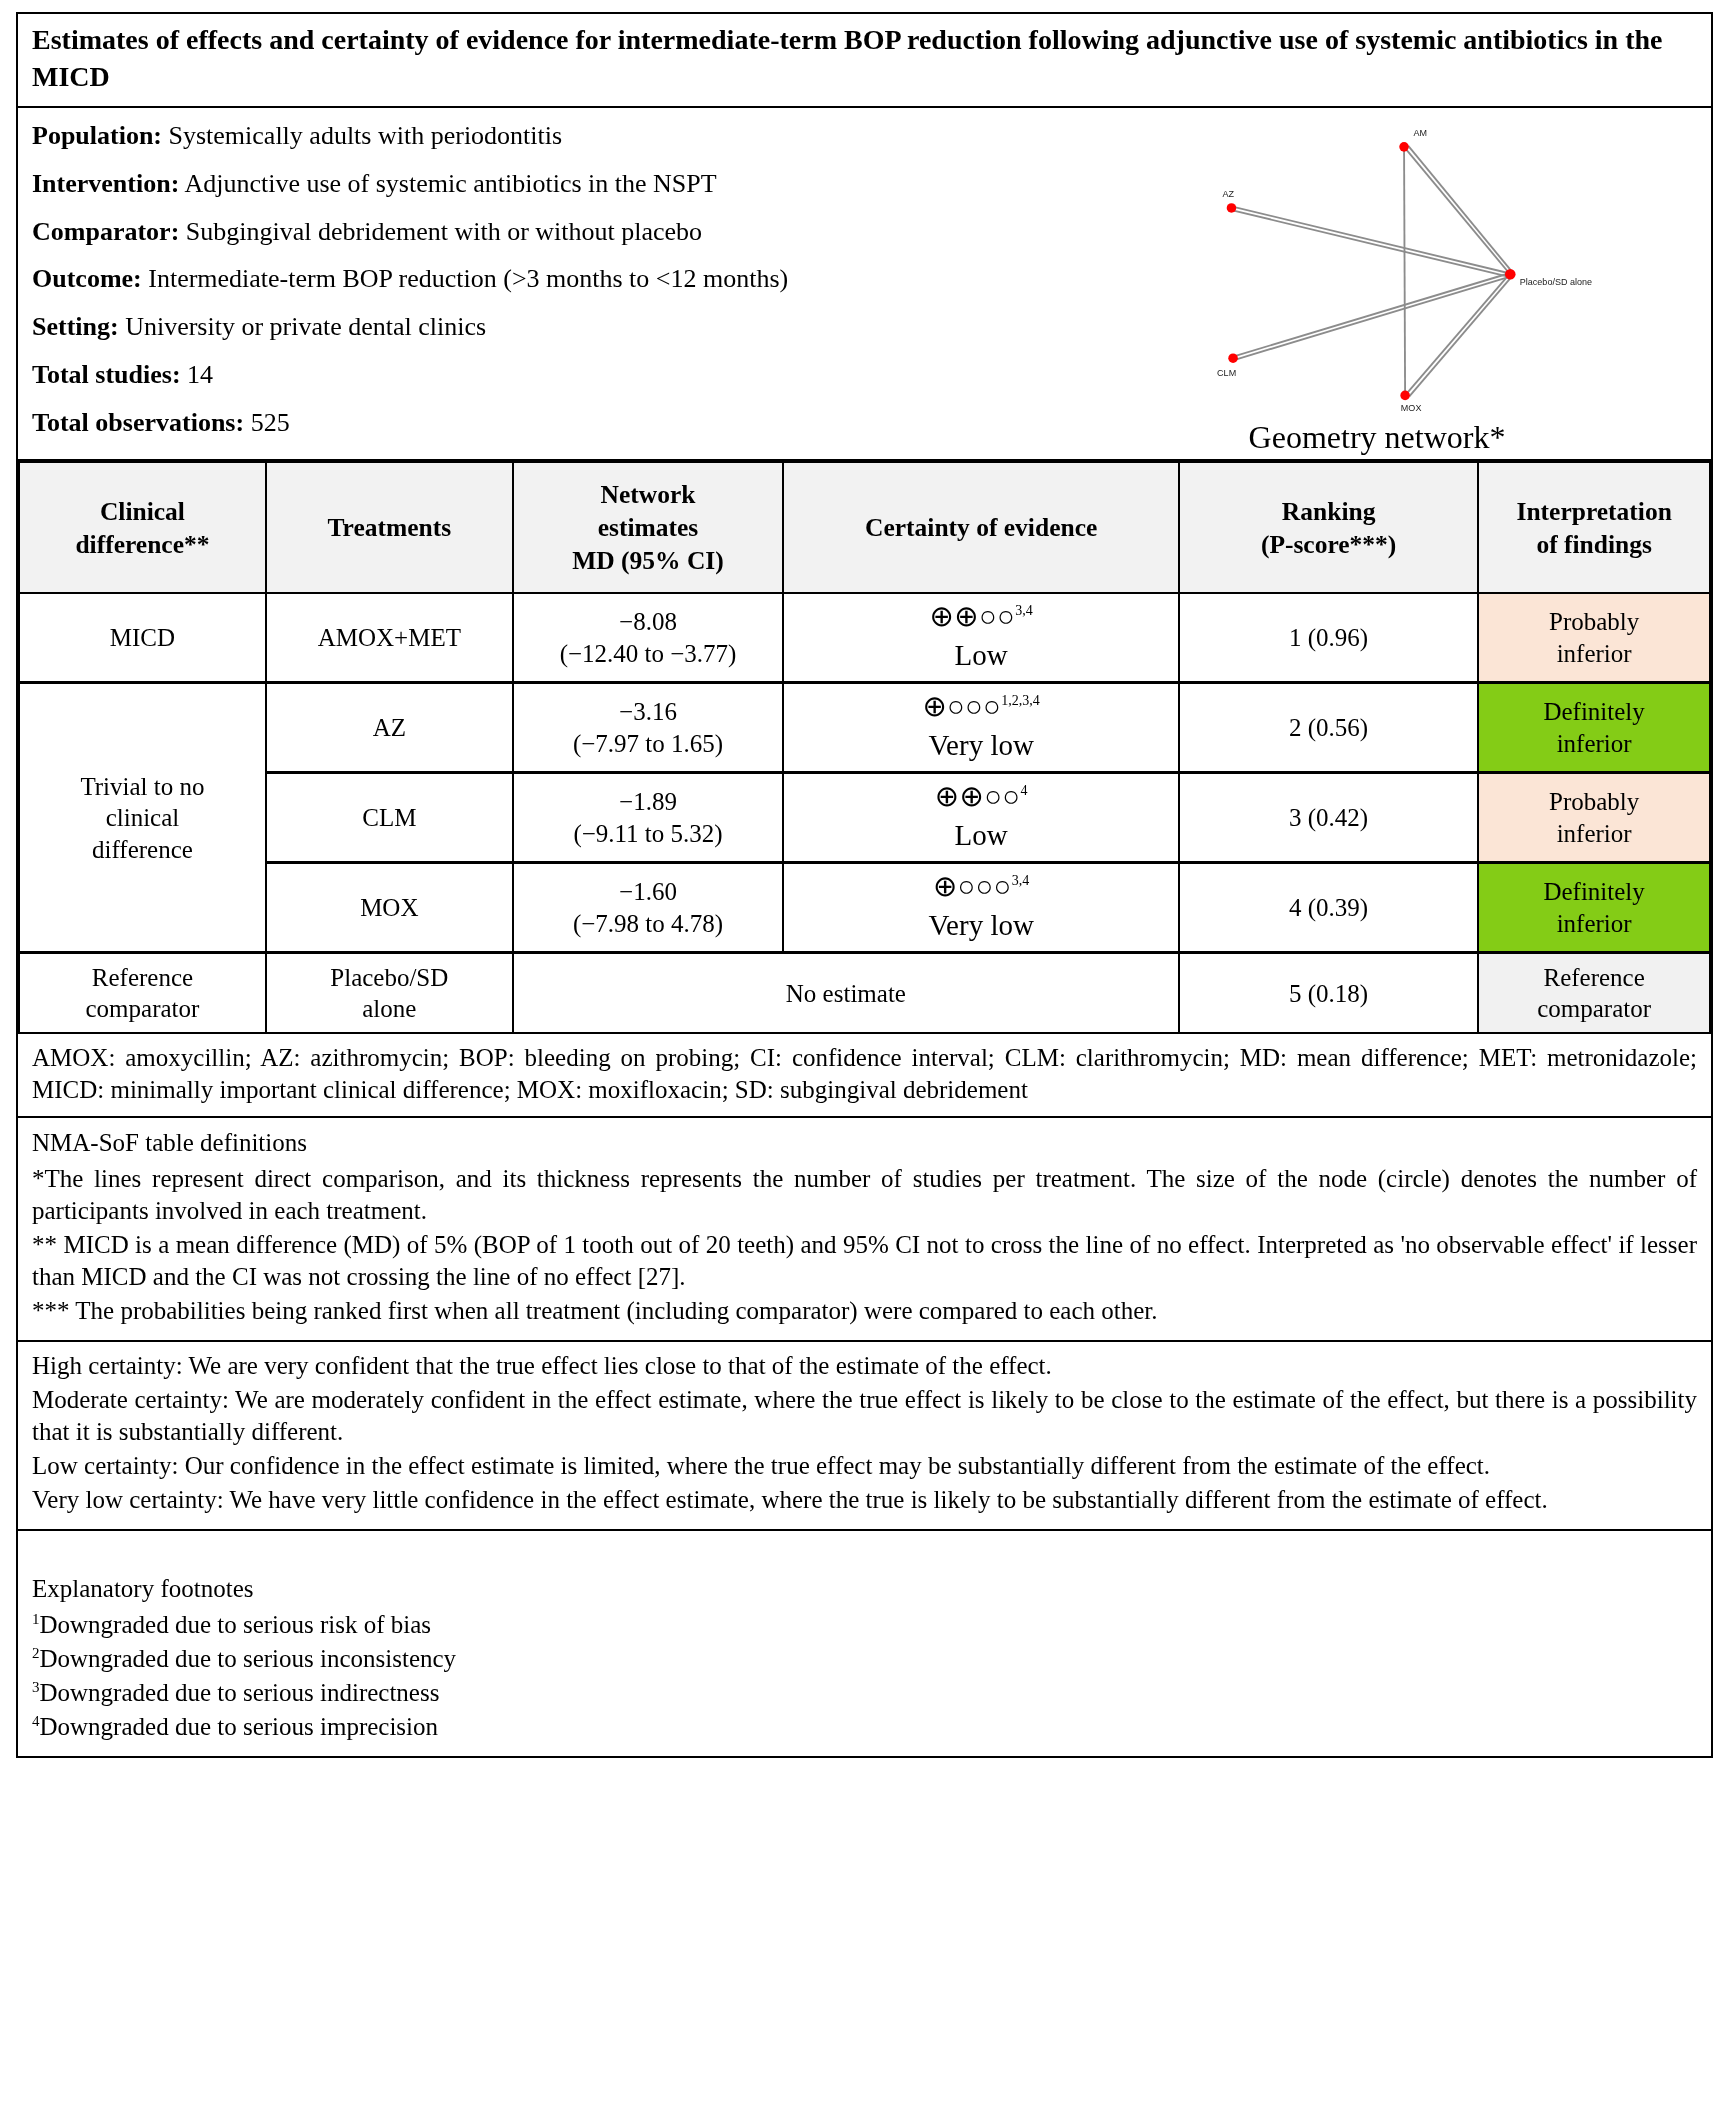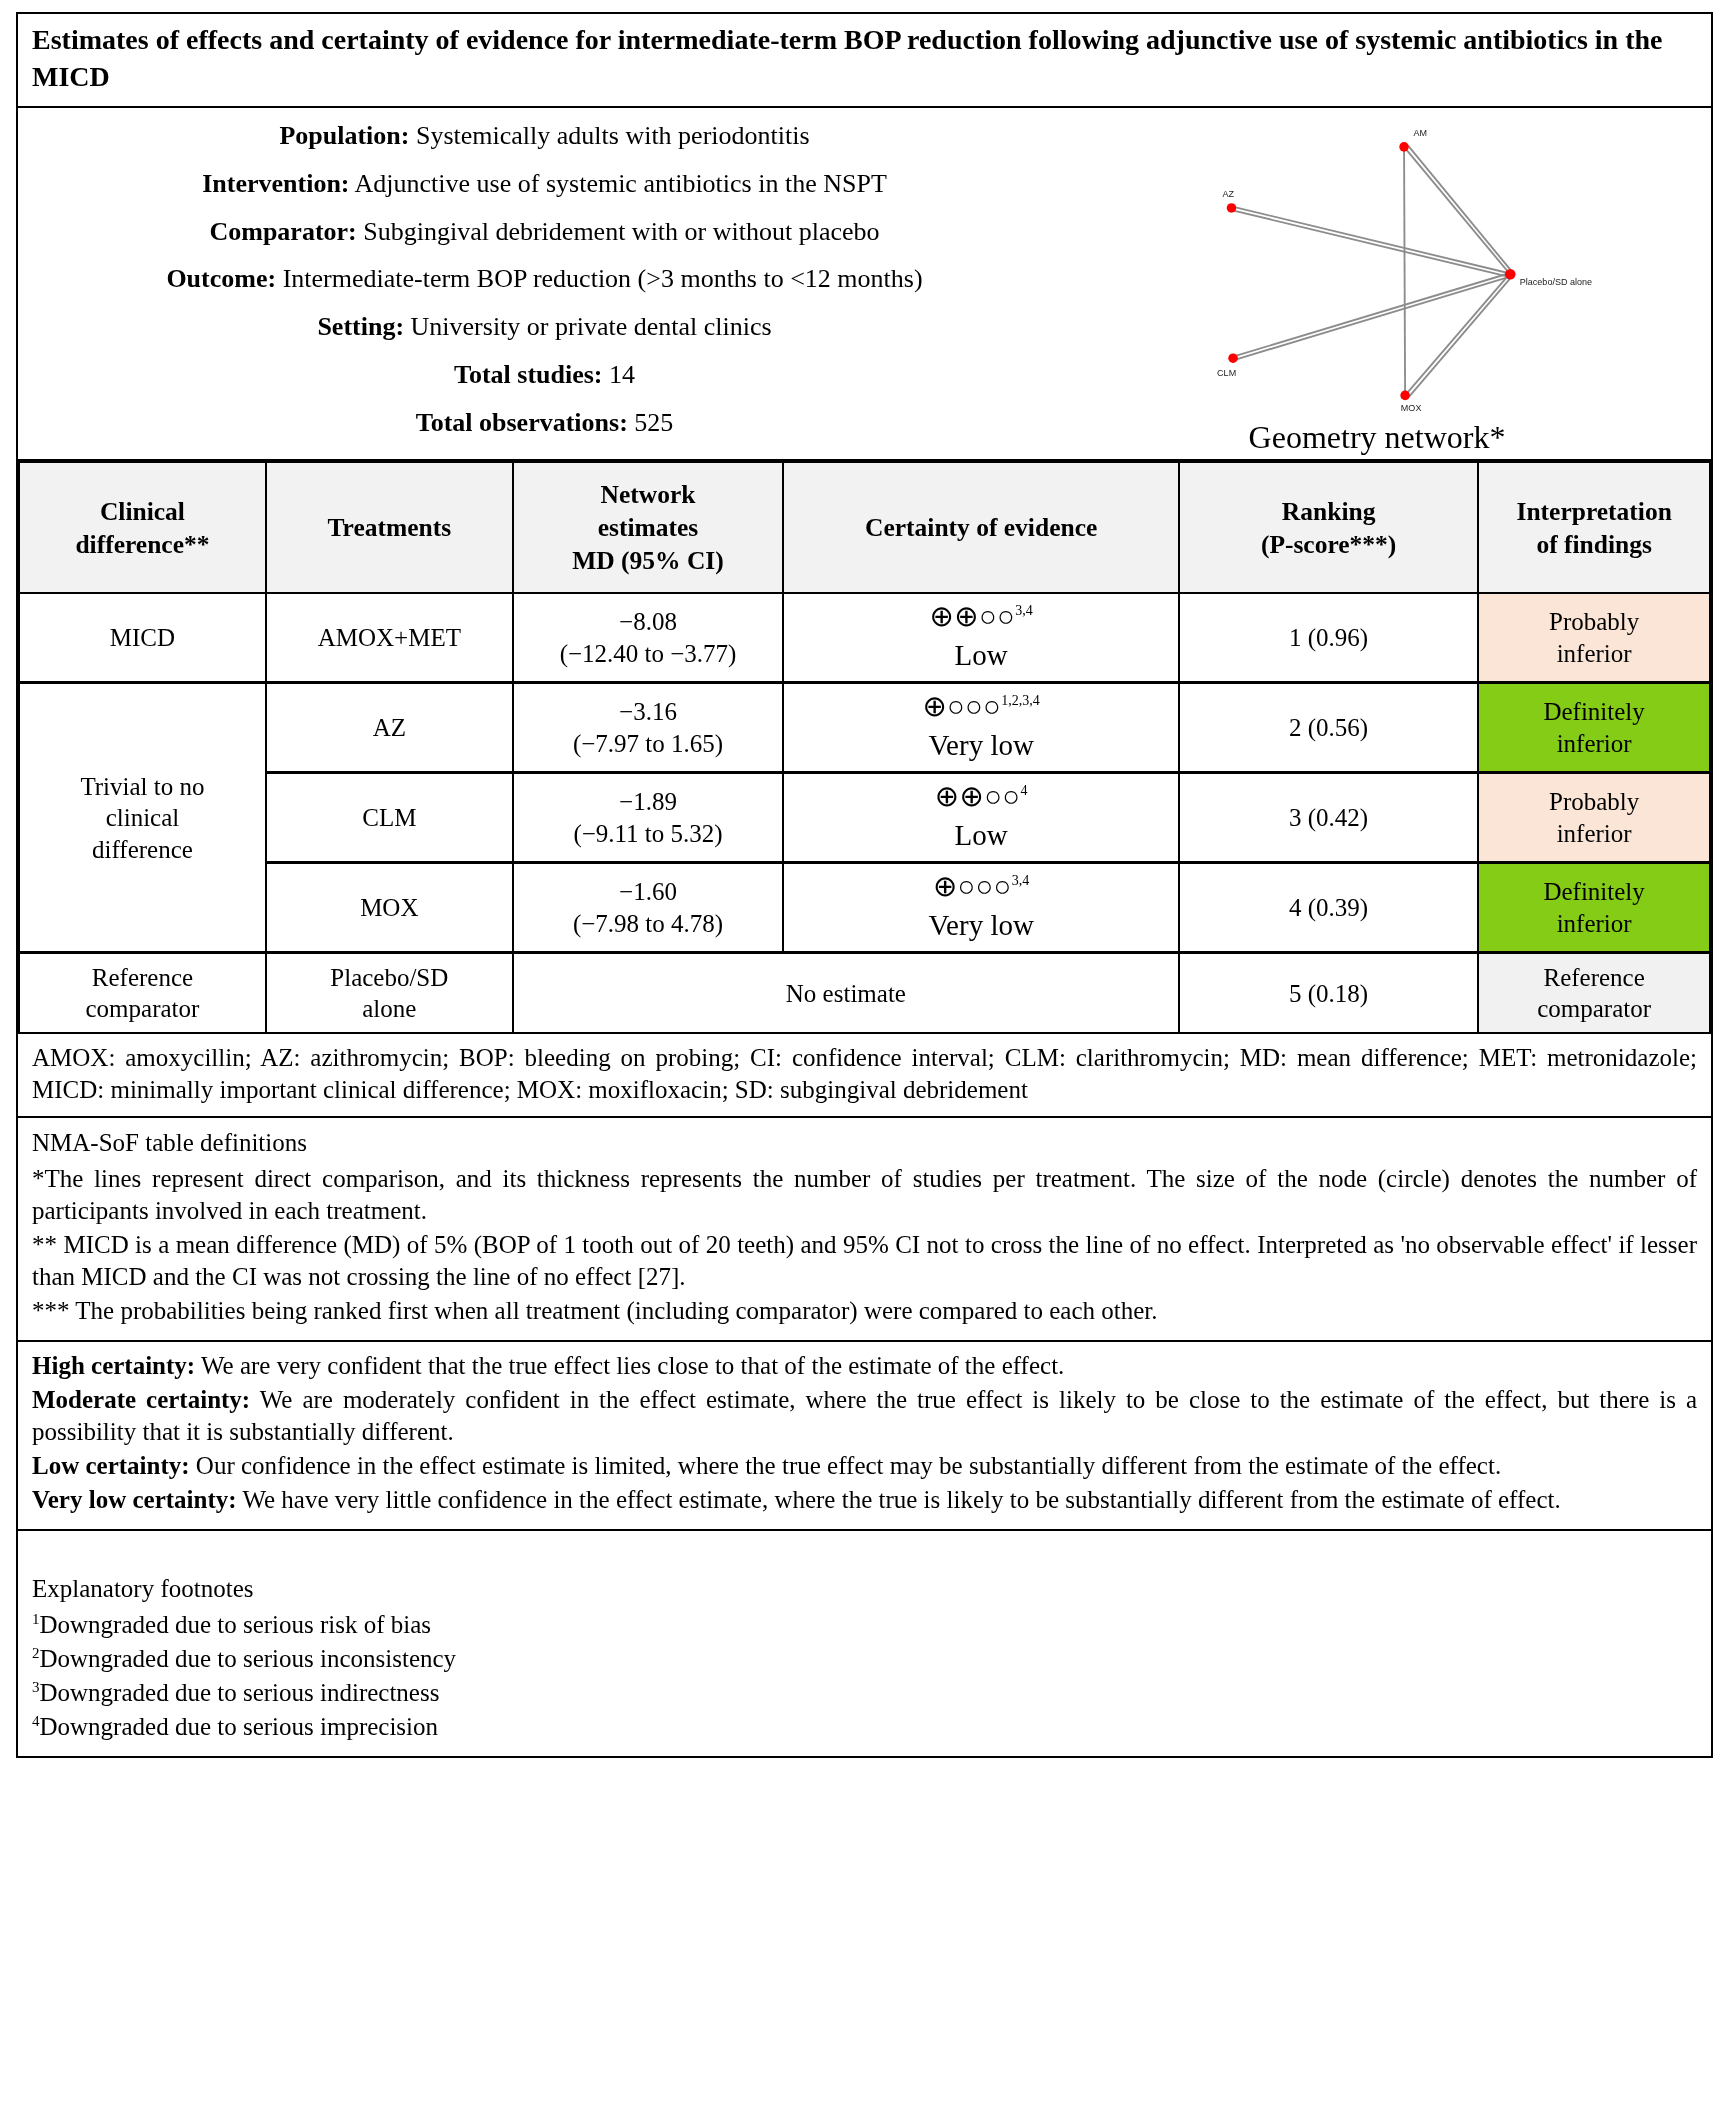--- a/index.html
+++ b/index.html
@@ -24,21 +24,21 @@
   }
 
   
   .pico-band {
     display:flex;
     border-bottom:2.7px solid #000;
     padding:7.4px 14px 3.2px 14px;
     align-items:flex-start;
   }
   .pico-list { flex:0 0 1025px; padding-top:5.3px; }
-  .pico-row { font-size:26px; line-height:1.22; margin-bottom:16px;text-align:center; }
+  .pico-row { font-size:26px; line-height:1.22; margin-bottom:16px; }
   .pico-row .lbl { font-weight:bold; }
   .pico-row:last-child { margin-bottom:8.5px; }
 
   .net-wrap { flex:1 1 auto; display:flex; flex-direction:column; align-items:center; }
   .net-box { width:467px; height:308px; position:relative; }
   .net-caption { font-size:32px; margin-top:-4.2px; }
 
   
   table.sof { width:100%; border-collapse:collapse; table-layout:fixed; }
   table.sof td, table.sof th {
@@ -84,21 +84,21 @@
   
   .note-band {
     border-bottom:2.7px solid #000;
     padding:8.5px 14px 10.6px 14px;
     font-size:25px;
     line-height:1.28;
   }
   .note-band:last-child { border-bottom:0;margin-top:33px; }
   .note-band p { margin:0 0 2.1px 0; text-align:justify; }
   .note-band p.head { font-weight:normal; margin-bottom:4.2px; }
-  .note-band .b { font-weight:bold; }
+  .note-band .b { font-weight:normal; }
   .fn { margin:0 0 2.1px 0; }
   .fn sup { font-size:15px; vertical-align:super; }
 </style>
 </head>
 <body>
 
 <div class="page">
   <div class="frame">
 
     <div class="title-band">Estimates of effects and certainty of evidence for intermediate-term BOP reduction following adjunctive use of systemic antibiotics in the MICD</div>

